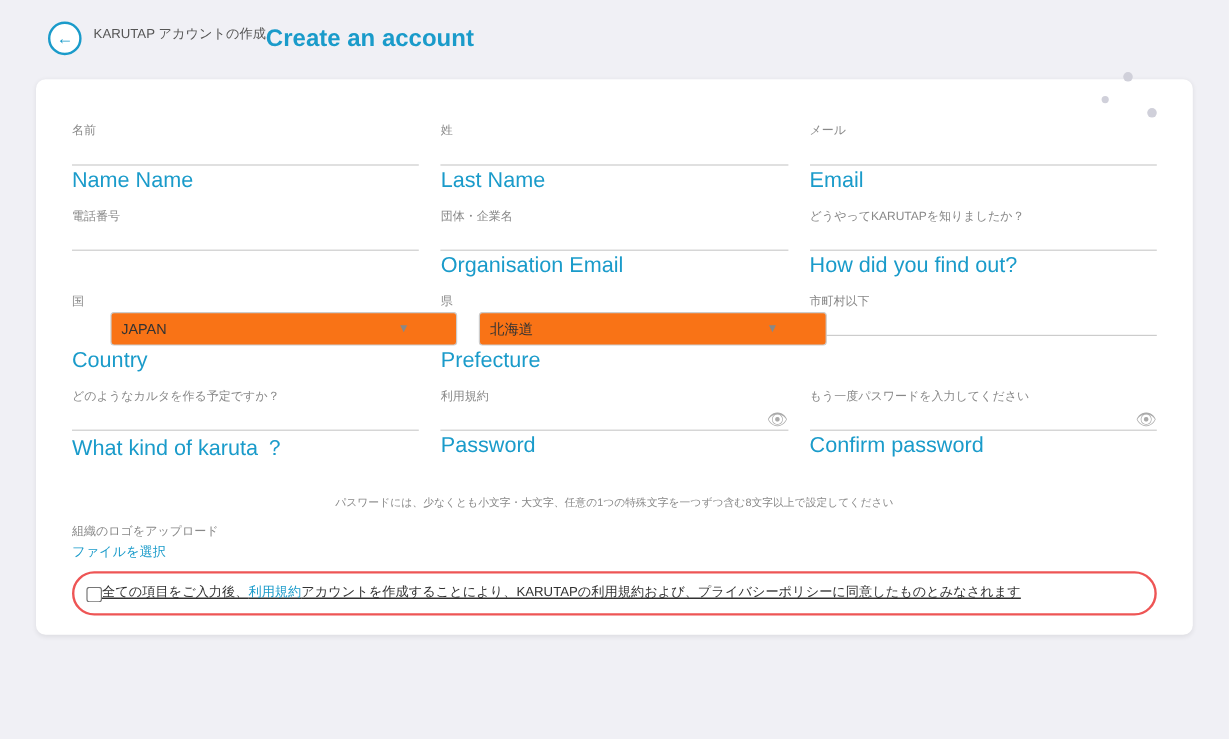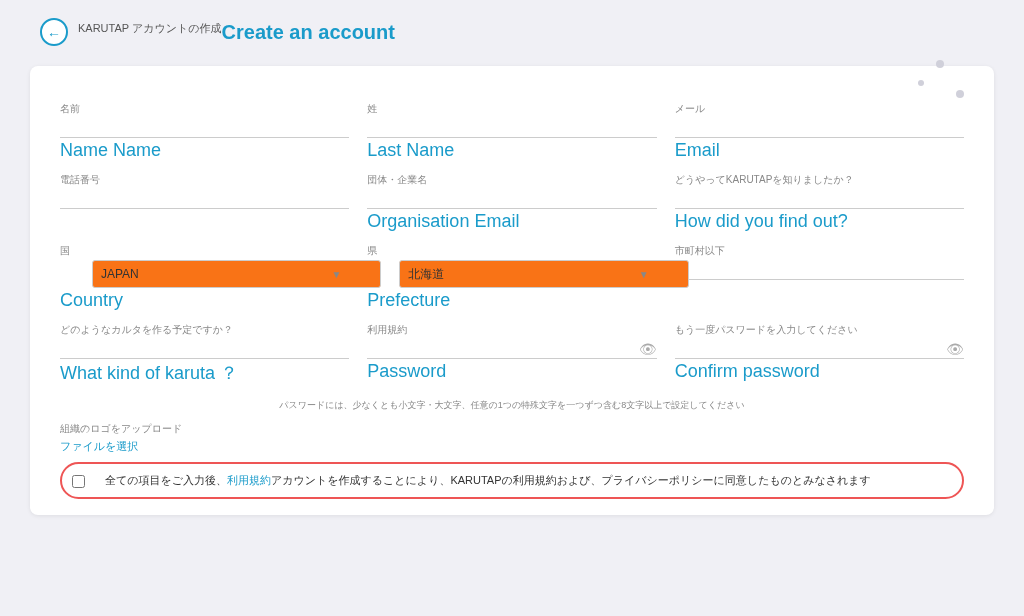--- a/index.html
+++ b/index.html
@@ -170,32 +170,33 @@
       color: #aaa;
       font-size: 14px;
       padding: 0;
     }
 
     
     .password-hint {
       font-size: 9px;
       color: #888;
       text-align: center;
-      margin-top: 2px;
+      margin-top: 16px;
       grid-column: 1 / -1;
     }
 
     .terms-oval {
       border: 2px solid #e55;
       border-radius: 50px;
       padding: 8px 14px 8px 10px;
       display: flex;
       align-items: flex-start;
-      gap: 20px;
+      gap: 0;
       background: white;
+      text-decoration: underline;
     }
 
     .terms-checkbox {
       margin-top: 3px;
       cursor: pointer;
       flex-shrink: 0;
     }
 
     .terms-text {
       font-size: 11px;

